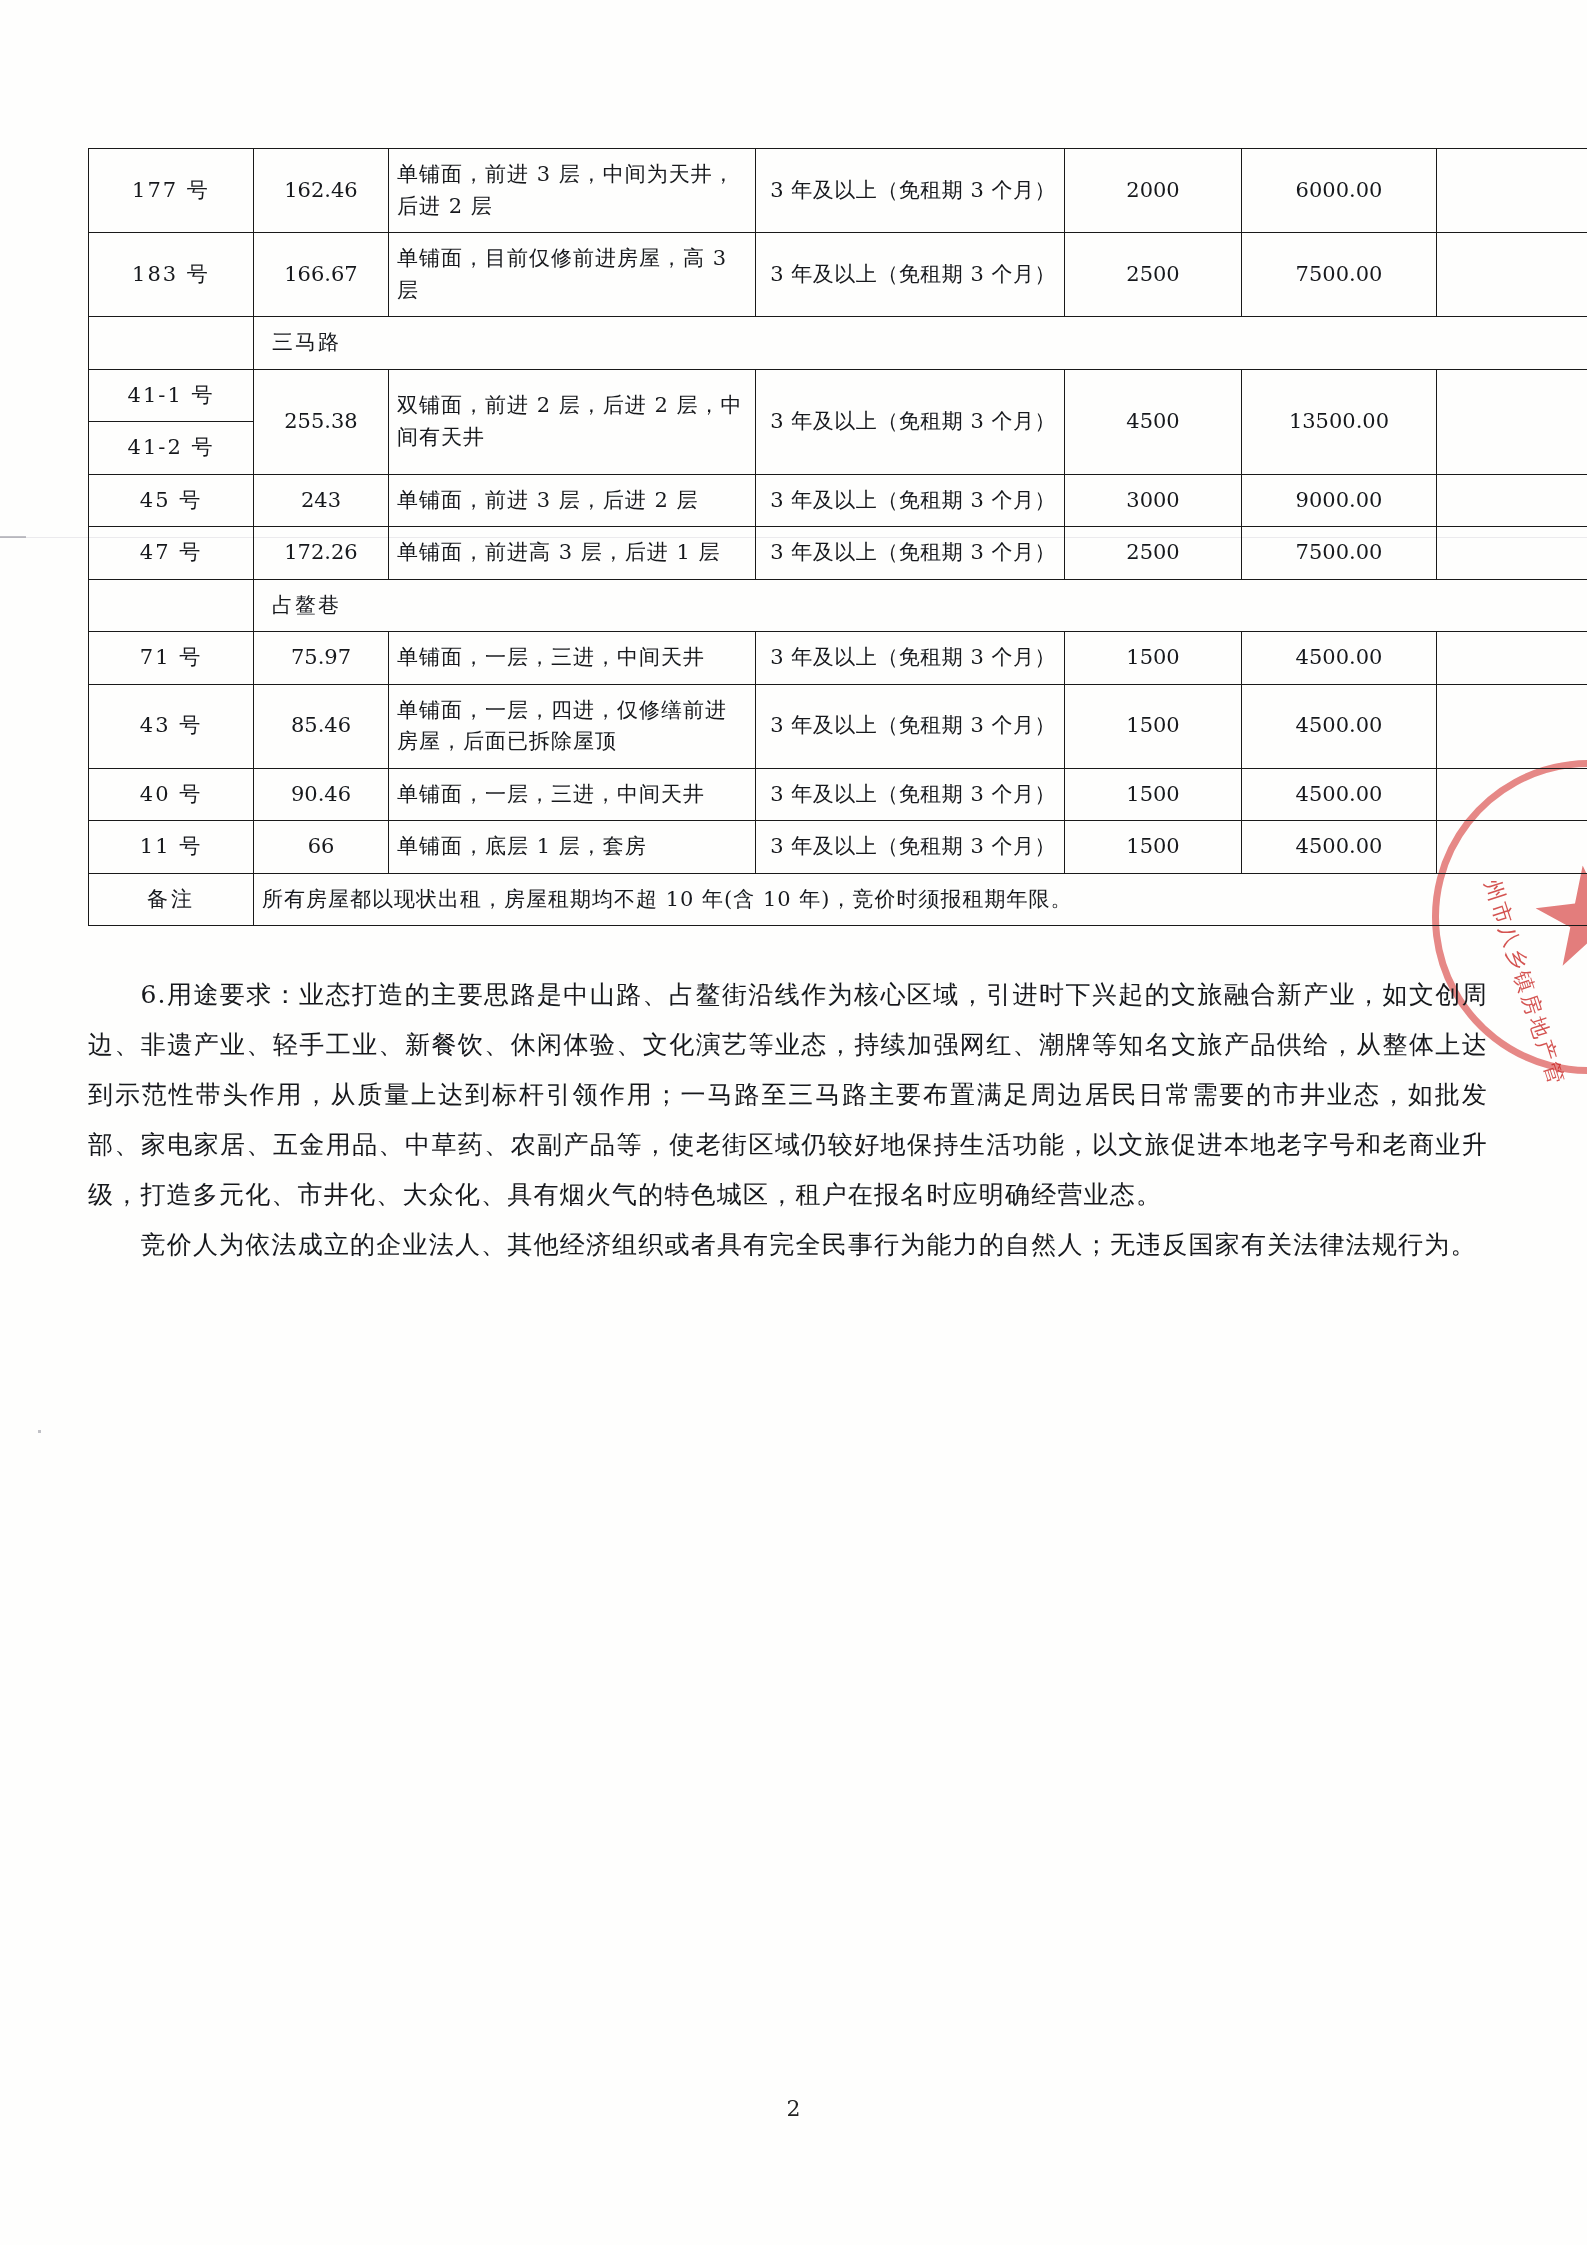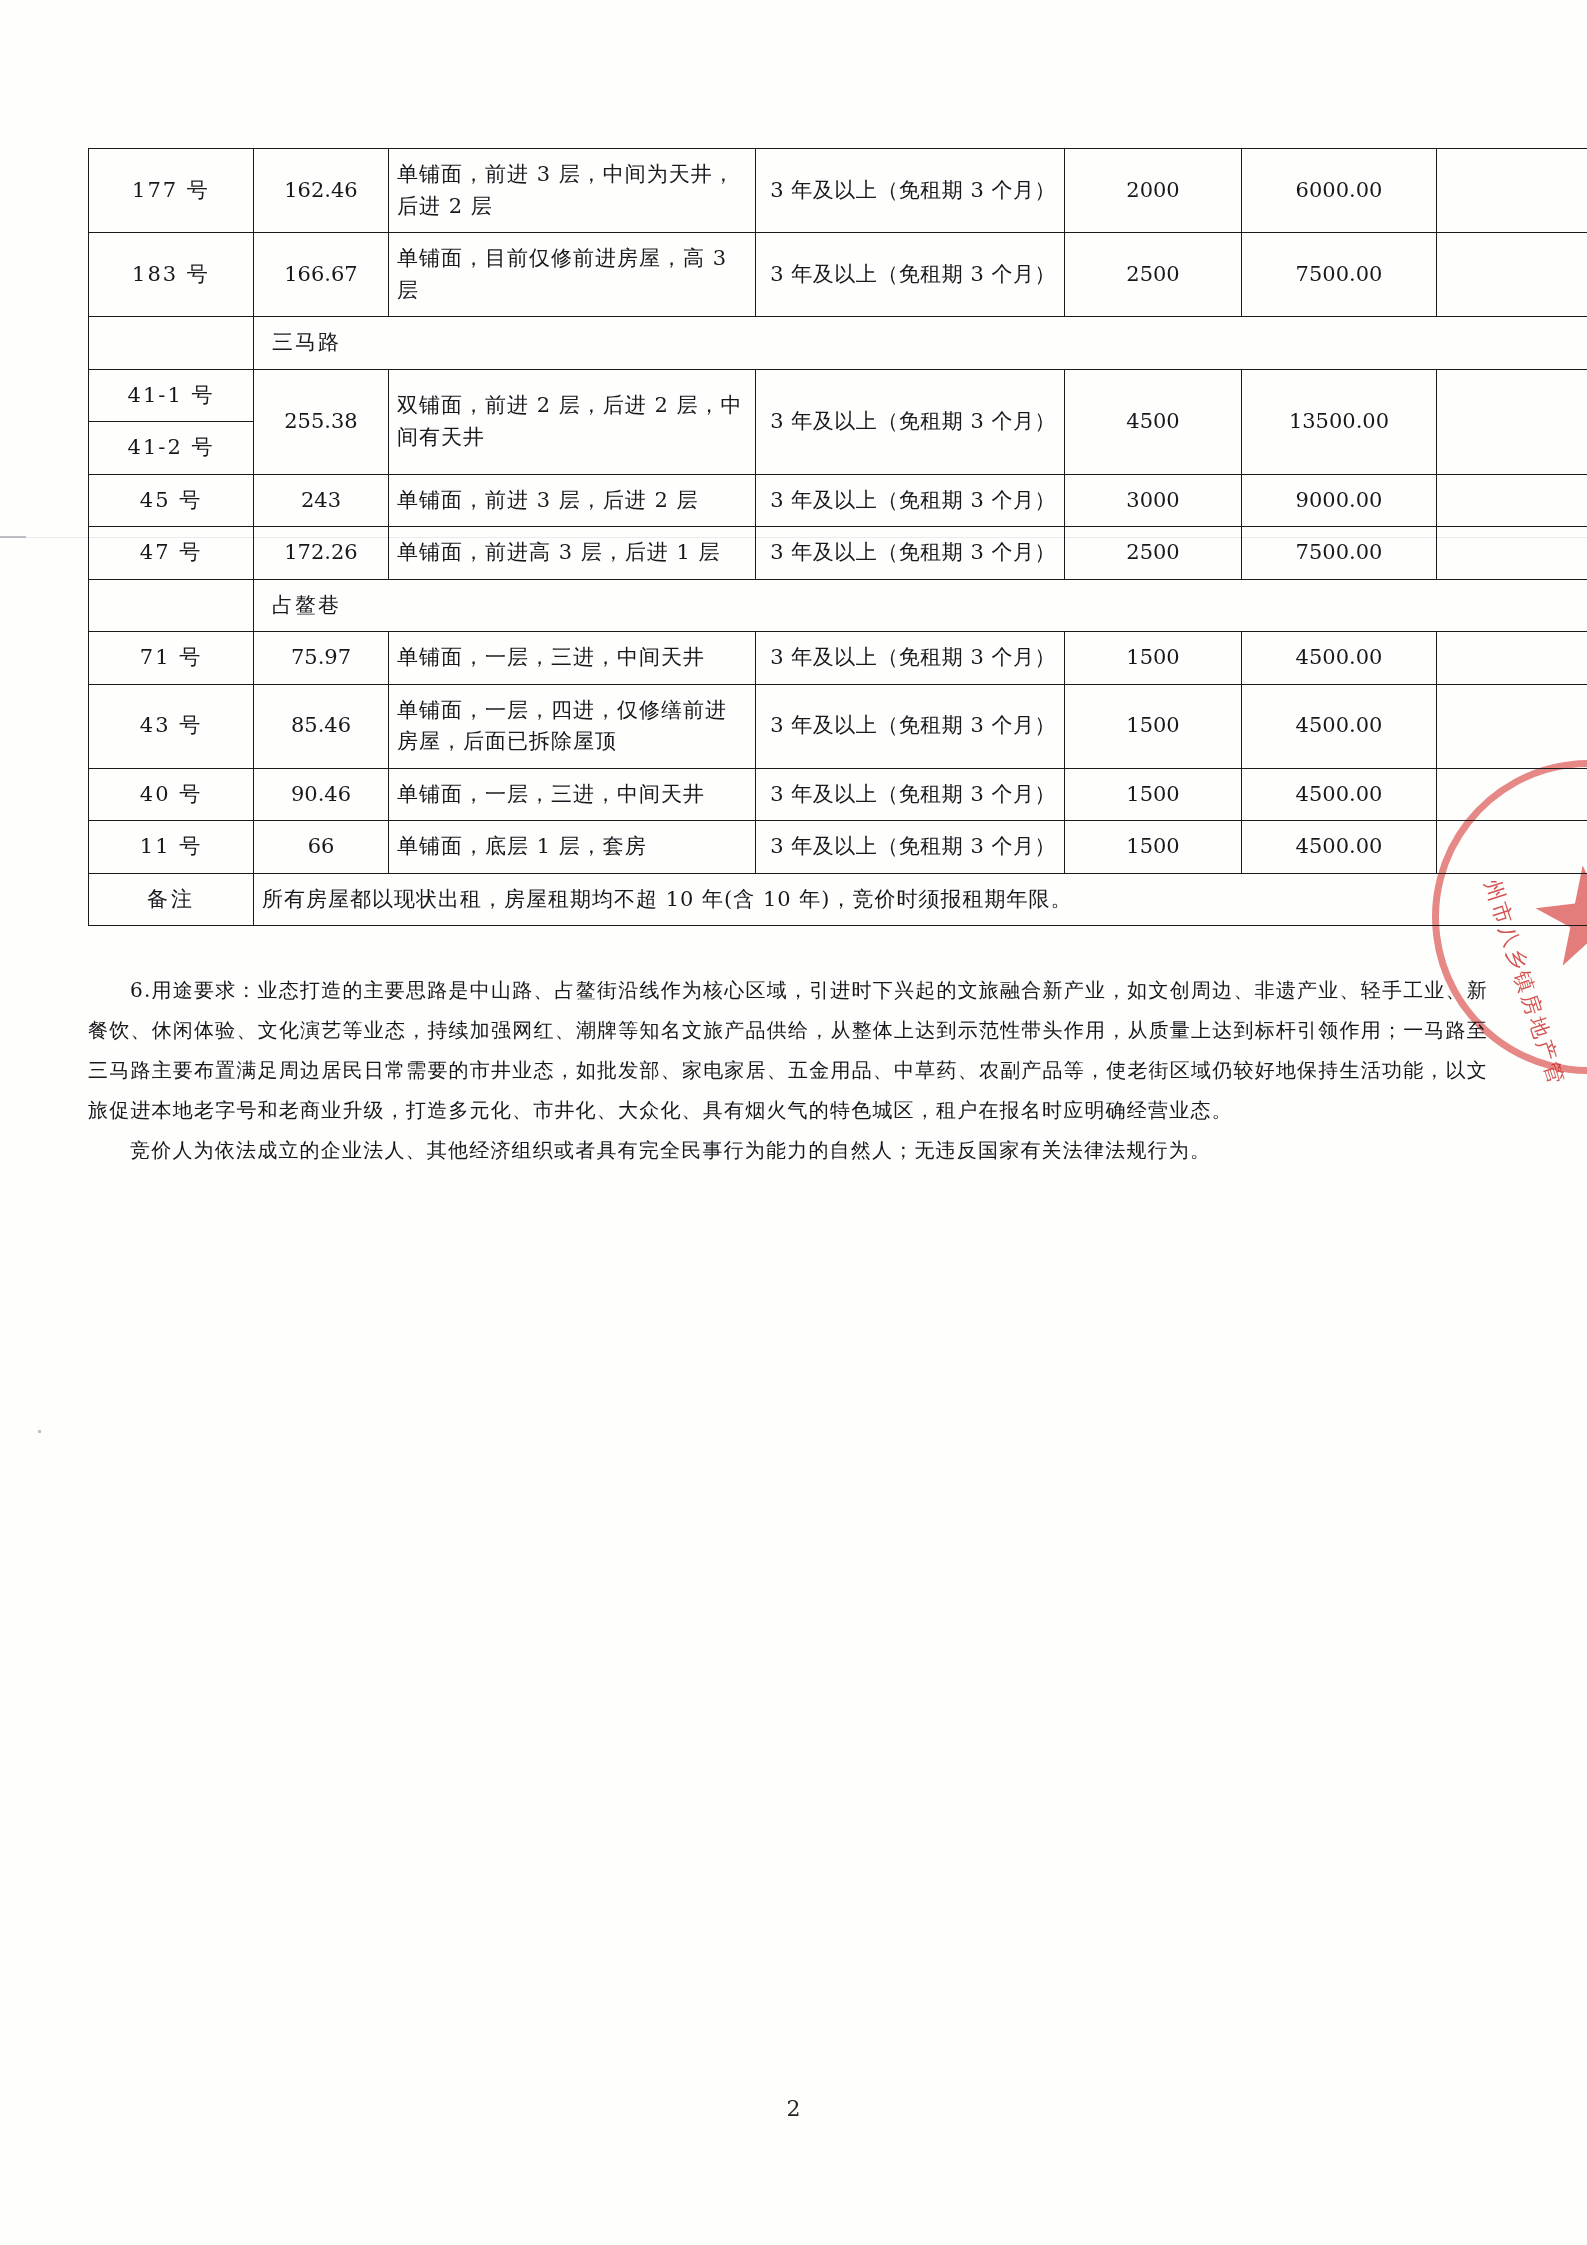--- a/index.html
+++ b/index.html
@@ -67,21 +67,21 @@
   .street-row td.street-label {
     text-align: left;
     padding-left: 18px;
     letter-spacing: 2px;
   }
   .remark-label { text-align: center; letter-spacing: 3px; }
   .remark-text { text-align: left; padding-left: 14px; letter-spacing: 1px; }
 
   .para {
     margin-top: 44px;
-    font-size: 20px;
+    font-size: 25px;
     line-height: 2.0;
     text-align: justify;
     text-justify: inter-ideograph;
     letter-spacing: 1.2px;
   }
   .para p { margin: 0; }
   .indent { text-indent: 2.1em; }
   .section-head { text-indent: 2.1em; font-weight: bold; letter-spacing: 2px; }
 
   .page-number {

